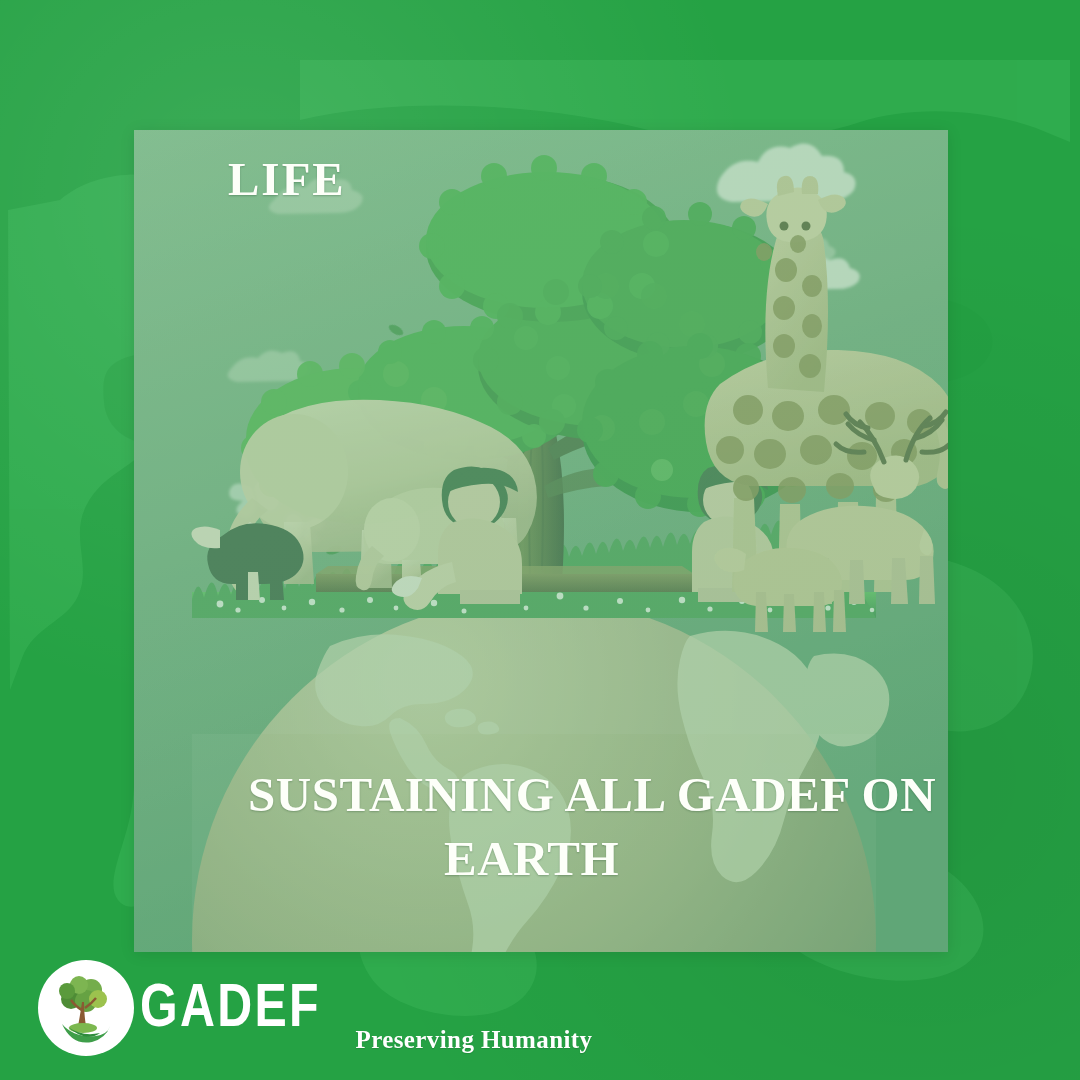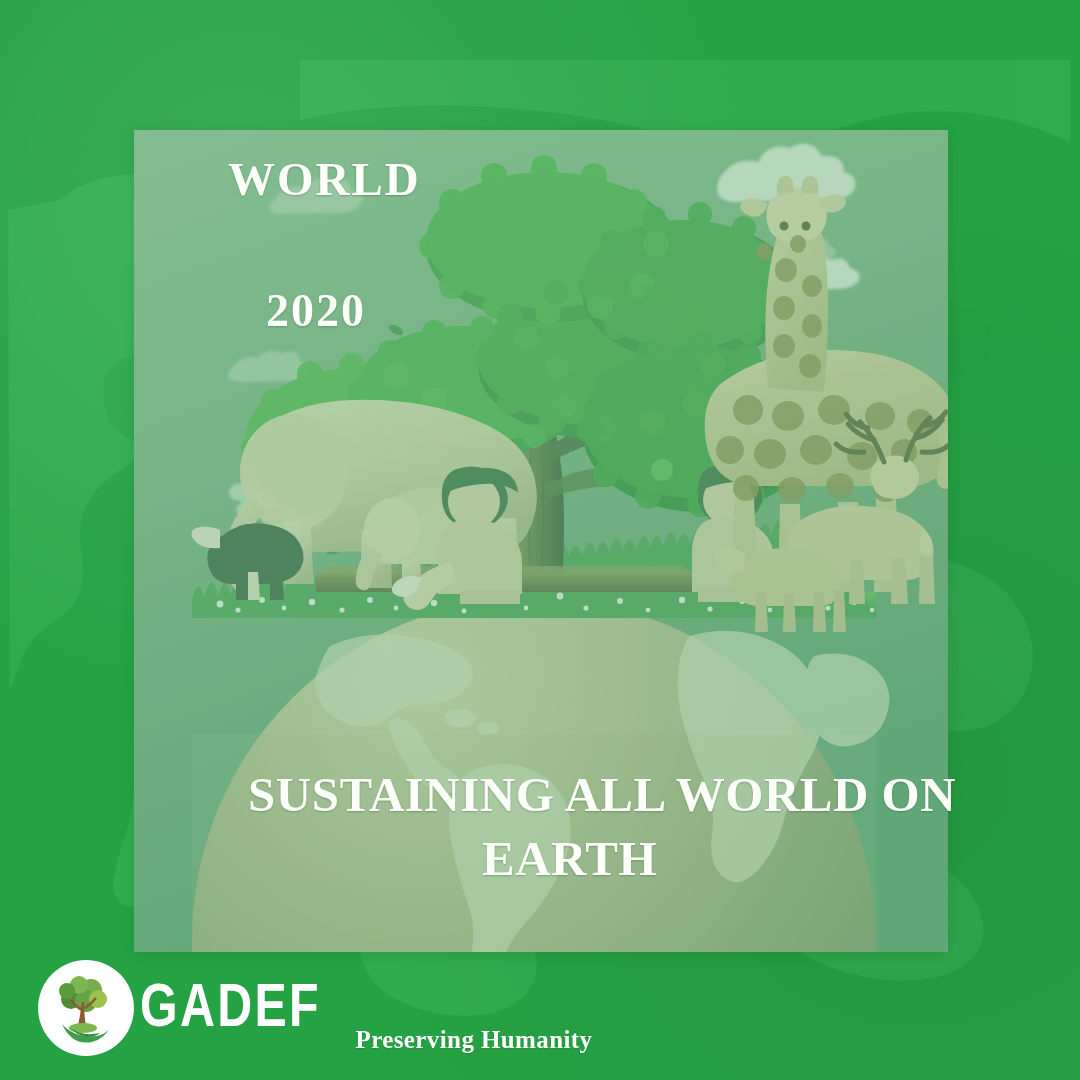--- a/index.html
+++ b/index.html
@@ -52,21 +52,21 @@
     letter-spacing:.5px;
     white-space:nowrap;
     text-shadow:0 1px 2px rgba(30,70,40,.30);
     z-index:40;
   }
   #t-world    { left:228px; top:152px;  font-size:47px; letter-spacing:2px; }
   #t-wildlife { left:161px; top:216px;  font-size:47px; letter-spacing:1px; }
   #t-year     { left:266px; top:284px;  font-size:46px; letter-spacing:2px; }
 
   #t-sus   { left:248px; top:766px; font-size:49px; letter-spacing:.5px; }
-  #t-earth { left:482px; top:830px; font-size:49px; letter-spacing:.5px; }
+  #t-earth { left:444px; top:830px; font-size:49px; letter-spacing:.5px; }
 
   
   #footer{ position:absolute; left:0; top:952px; width:1080px; height:128px; z-index:50;padding-left:32px; }
   #logo-mark{
     position:absolute; left:38px; top:8px; width:96px; height:96px;
     background:#ffffff; border-radius:50%;
     display:flex; align-items:center; justify-content:center;
   }
   #brand{
     position:absolute; left:140px; top:22px;
@@ -574,24 +574,23 @@
         </g>
       </g>
 
       <rect x="0" y="0" width="814" height="822" fill="#6fae84" opacity=".26"></rect>
       <rect x="0" y="0" width="814" height="822" fill="url(#skyG)" opacity=".10"></rect>
     </svg>
 
     <div id="panel-veil"></div>
   </div>
 
-  <div class="ttl" id="t-world">WORLD</div>
-  <div class="ttl" id="t-year">2020</div>
-
-  <div class="ttl" id="t-sus">SUSTAINING ALL WORLD ON</div>
+  <div class="ttl" id="t-world">LIFE</div>
+
+  <div class="ttl" id="t-sus">SUSTAINING ALL GADEF ON</div>
   <div class="ttl" id="t-earth">EARTH</div>
 
   <div id="footer">
 
     <div id="logo-mark">
       <svg width="80" height="80" viewBox="0 0 80 80">
 
         <g>
           <circle cx="33" cy="25" r="13" fill="#5f9e3f"></circle>
           <circle cx="45" cy="22" r="11" fill="#74ad4b"></circle>

